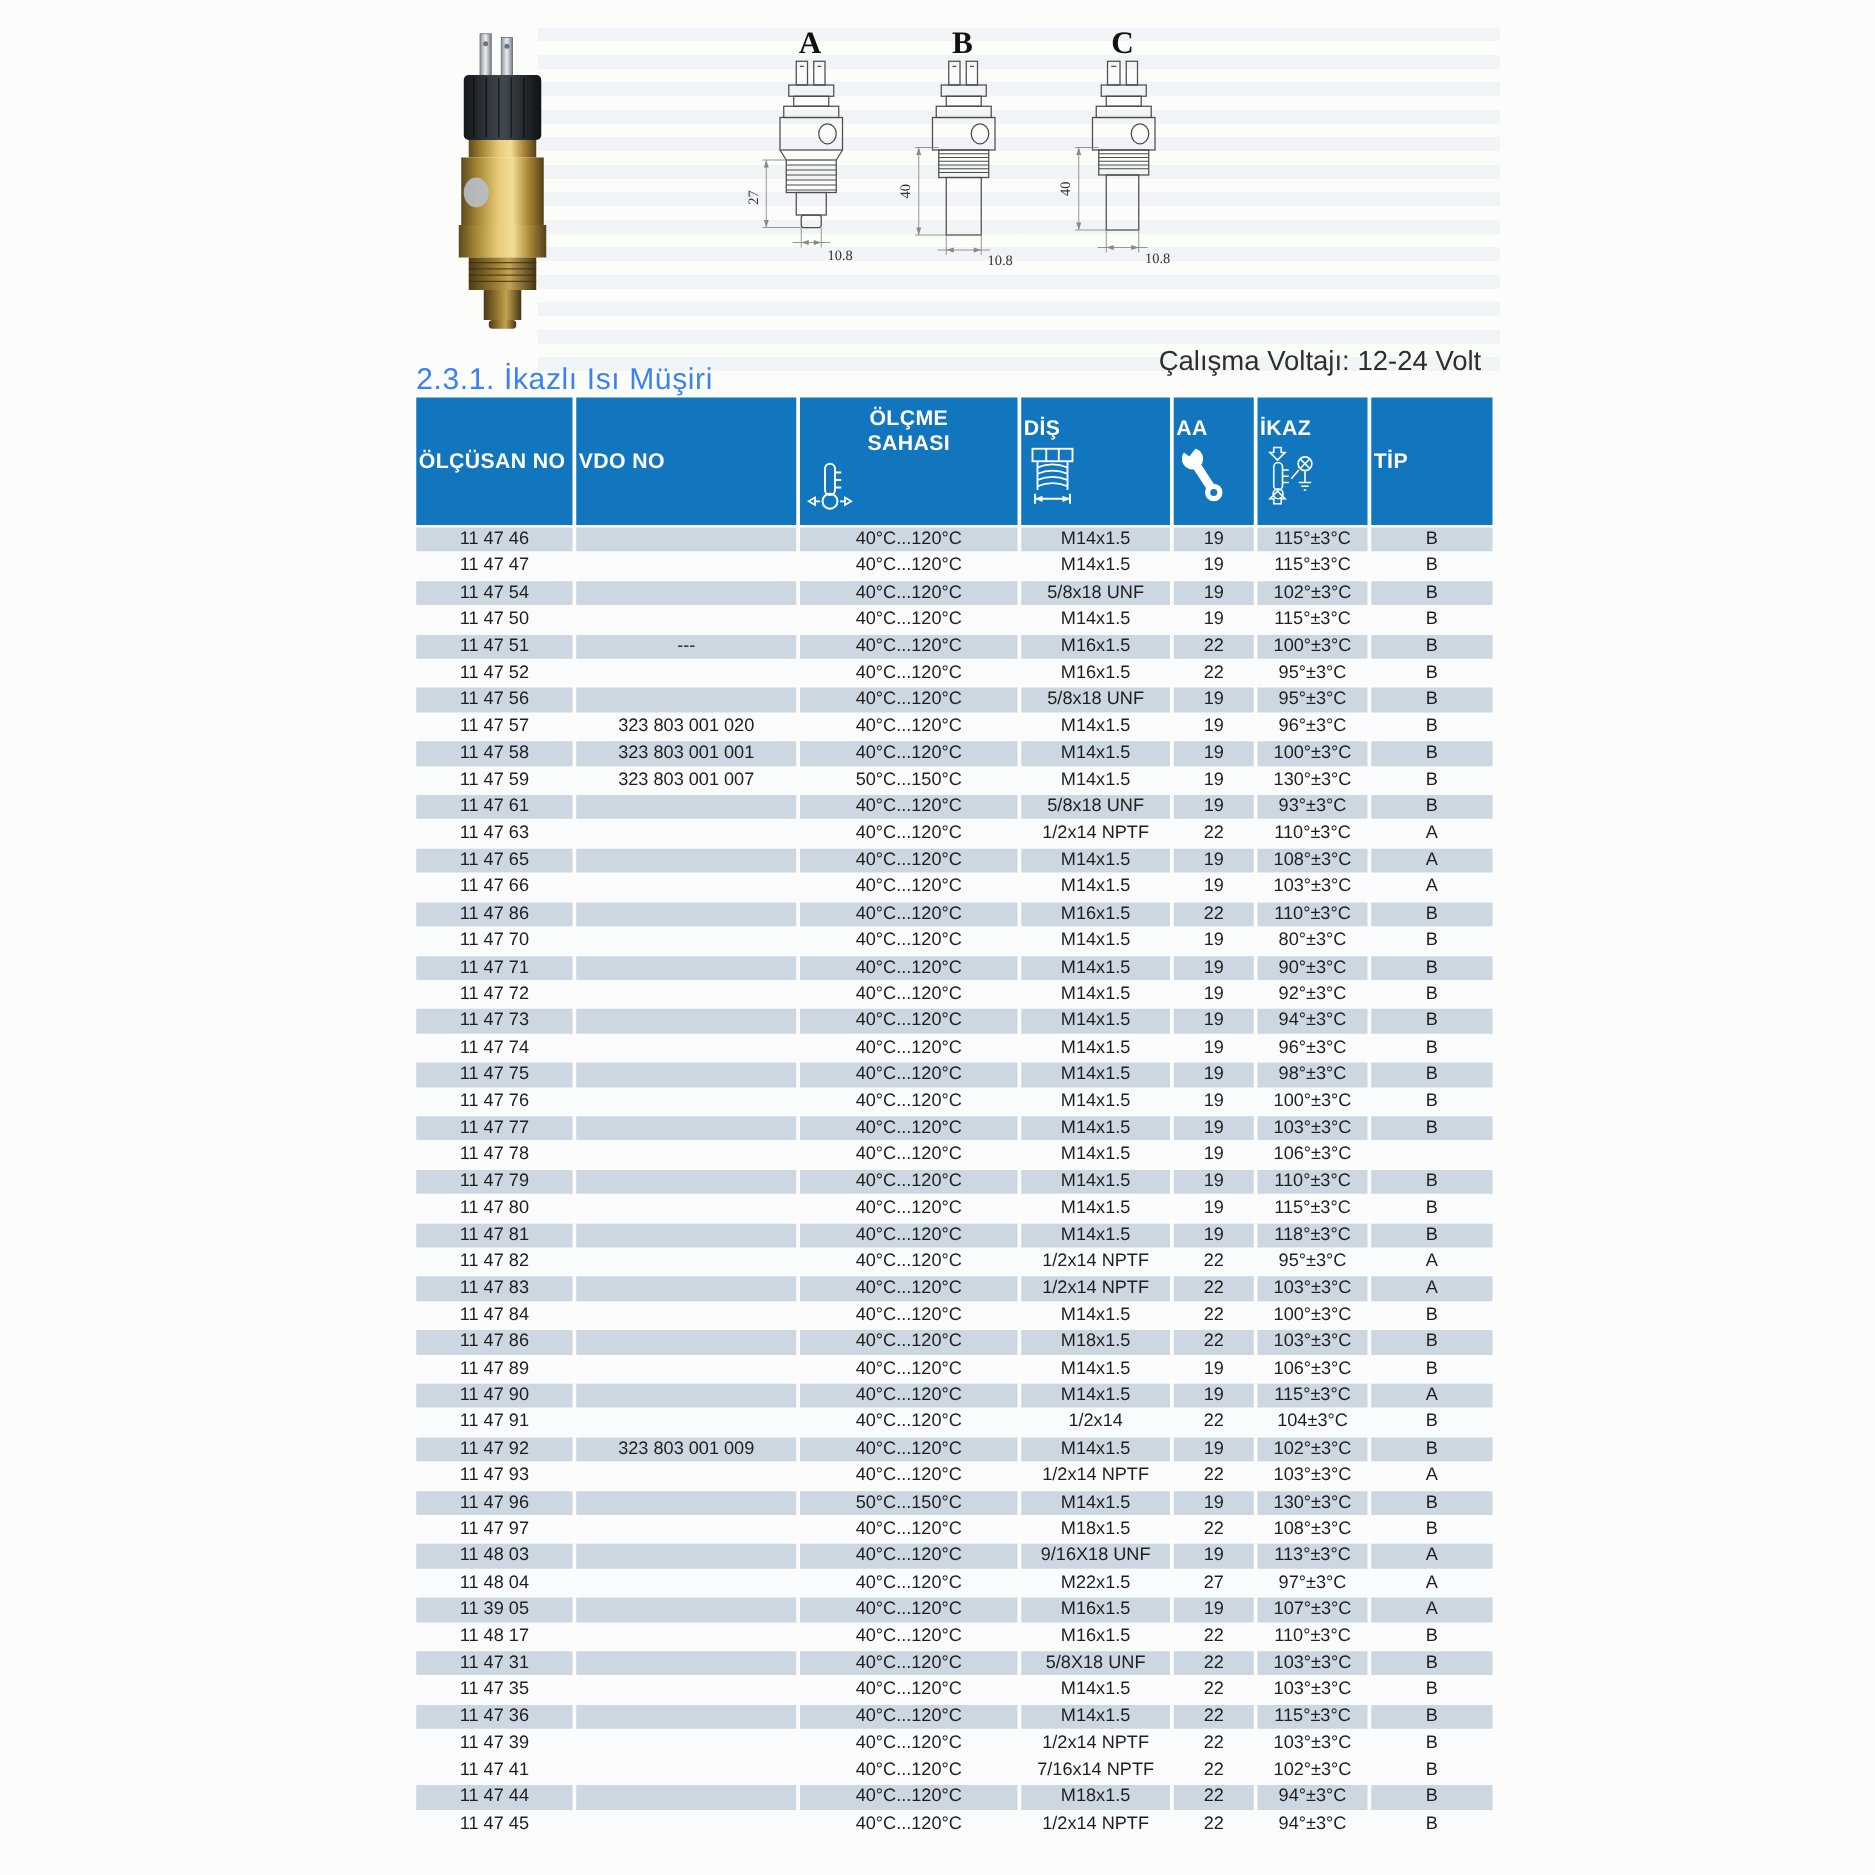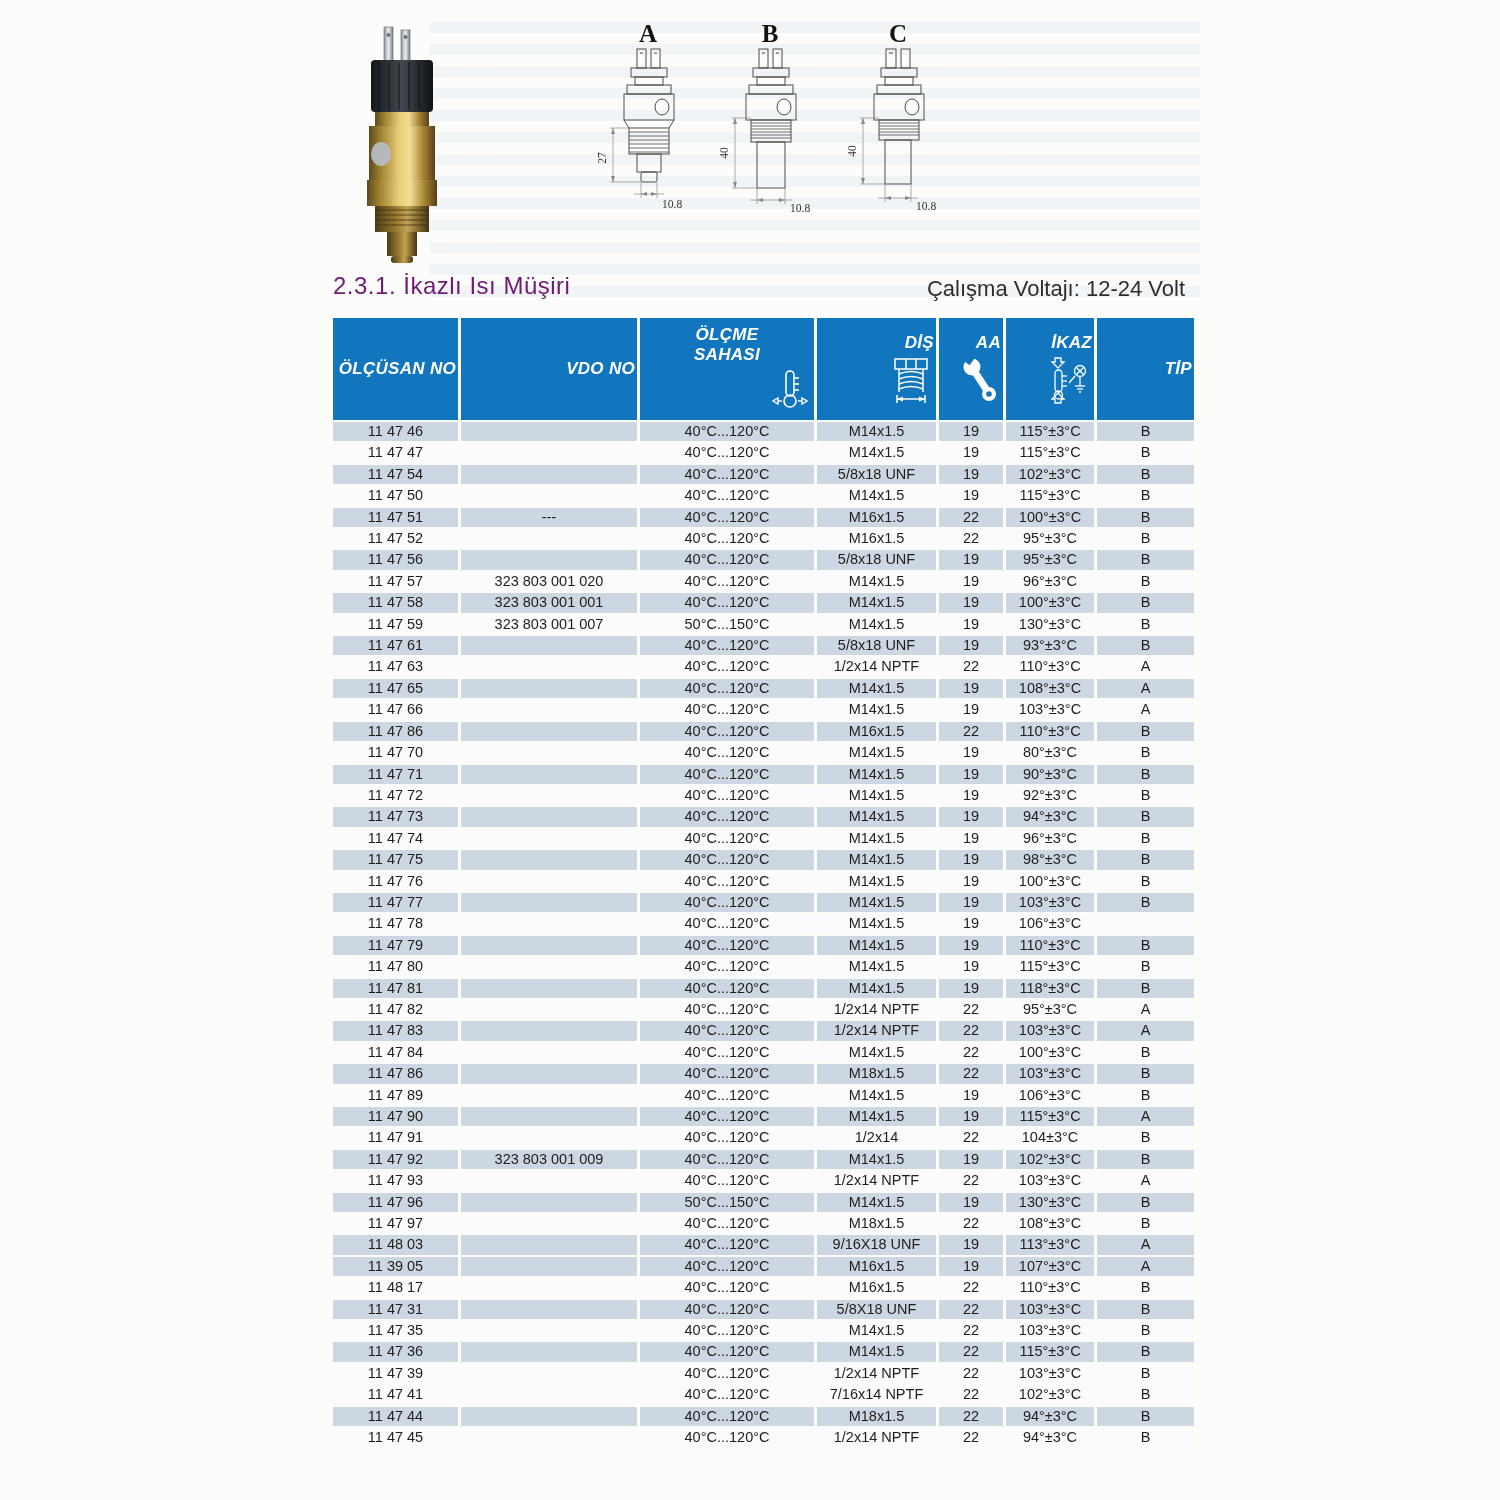--- a/index.html
+++ b/index.html
@@ -20,39 +20,39 @@
     pointer-events:none;
   }
   .photo-wrap { position:absolute; left:345px; top:22px; width:115px; height:243px; }
   .drawing { position:absolute; top:22px; width:120px; height:205px; }
   .drawing-a { left:596px; }
   .drawing-b { left:716px; }
   .drawing-c { left:842px; }
 
   .title-row { position:absolute; left:333px; top:270px; width:852px; height:34px; }
   .section-title {
-    position:absolute; left:0; top:2px;
-    font-size:24px; color:#701a75; letter-spacing:0.5px;
+    position:absolute; left:0; top:20px;
+    font-size:24px; color:#3b82f6; letter-spacing:0.5px;
   }
   .voltage-note {
     position:absolute; right:0; top:6px;
     font-size:22px; color:#2e2e2e;
   }
 
   .catalog-table {
     position:absolute; left:330px; top:316px; width:867px;
     border-collapse:separate; border-spacing:3px 2px;
     table-layout:fixed;
   }
   .catalog-table th {
     background:#1176bd; color:#fff; font-weight:600;
     height:102px; font-size:17px; vertical-align:middle;
     padding:4px 2px; letter-spacing:0.3px;
   }
-  .th-inner { display:flex; flex-direction:column; align-items:flex-end; justify-content:flex-start; gap:3px;font-style:italic; }
+  .th-inner { display:flex; flex-direction:column; align-items:flex-start; justify-content:flex-start; gap:3px; }
   .th-inner.center-only { justify-content:center; height:90px; }
   .th-measure-label { display:block; width:90px; margin:0 auto; line-height:1.15; }
   .catalog-table td {
     height:19.4px; padding:0 2px; font-size:14.5px; line-height:19.4px;
     text-align:center; color:#1e1e1e; white-space:nowrap; overflow:hidden;
   }
   tr.shaded td { background:#ccd7e1; }
   tr.plain  td { background:#fafbfd; }
   .dim-text { font-family:"Liberation Serif", serif; font-size:11.5px; fill:#333; }
   .draw-label { font-family:"Liberation Serif", serif; font-size:25px; font-weight:bold; fill:#111; }
@@ -695,20 +695,29 @@
       </tr>
       <tr class="shaded">
         <td>11 48 03</td>
         <td></td>
         <td>40°C...120°C</td>
         <td>9/16X18 UNF</td>
         <td>19</td>
         <td>113°±3°C</td>
         <td>A</td>
       </tr>
+      <tr class="plain">
+        <td>11 48 04</td>
+        <td></td>
+        <td>40°C...120°C</td>
+        <td>M22x1.5</td>
+        <td>27</td>
+        <td>97°±3°C</td>
+        <td>A</td>
+      </tr>
       <tr class="shaded">
         <td>11 39 05</td>
         <td></td>
         <td>40°C...120°C</td>
         <td>M16x1.5</td>
         <td>19</td>
         <td>107°±3°C</td>
         <td>A</td>
       </tr>
       <tr class="plain">

